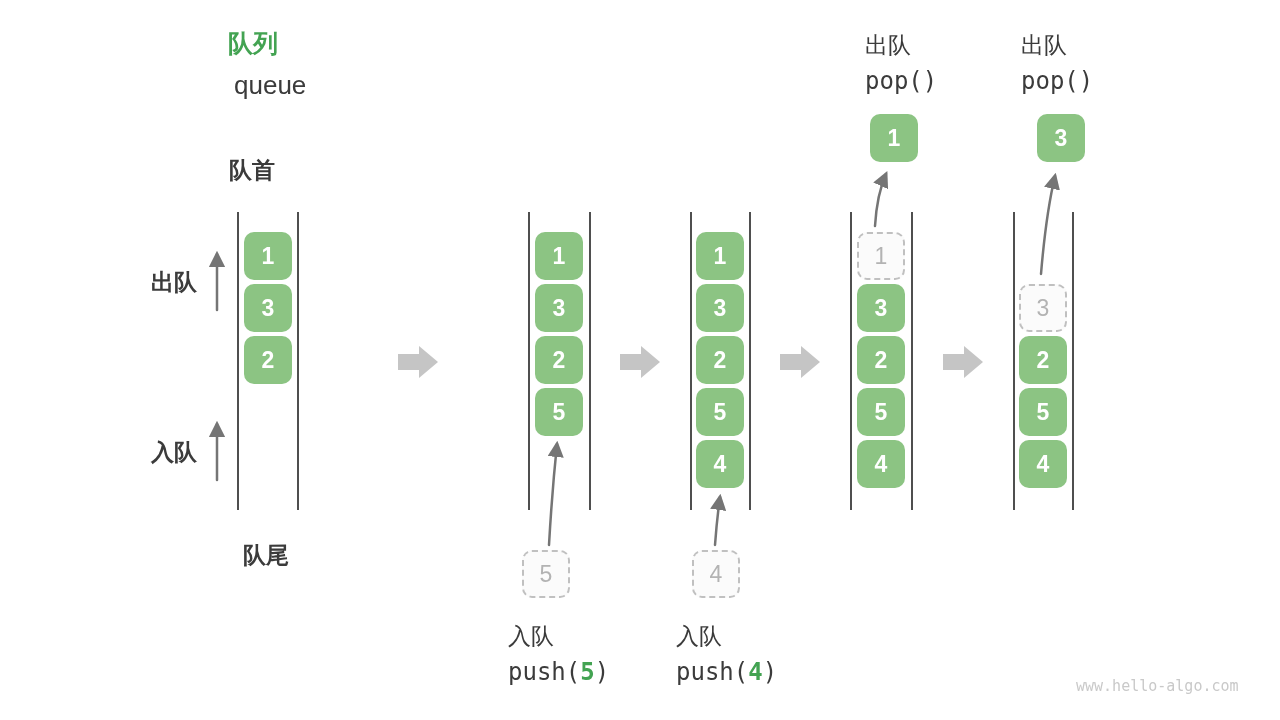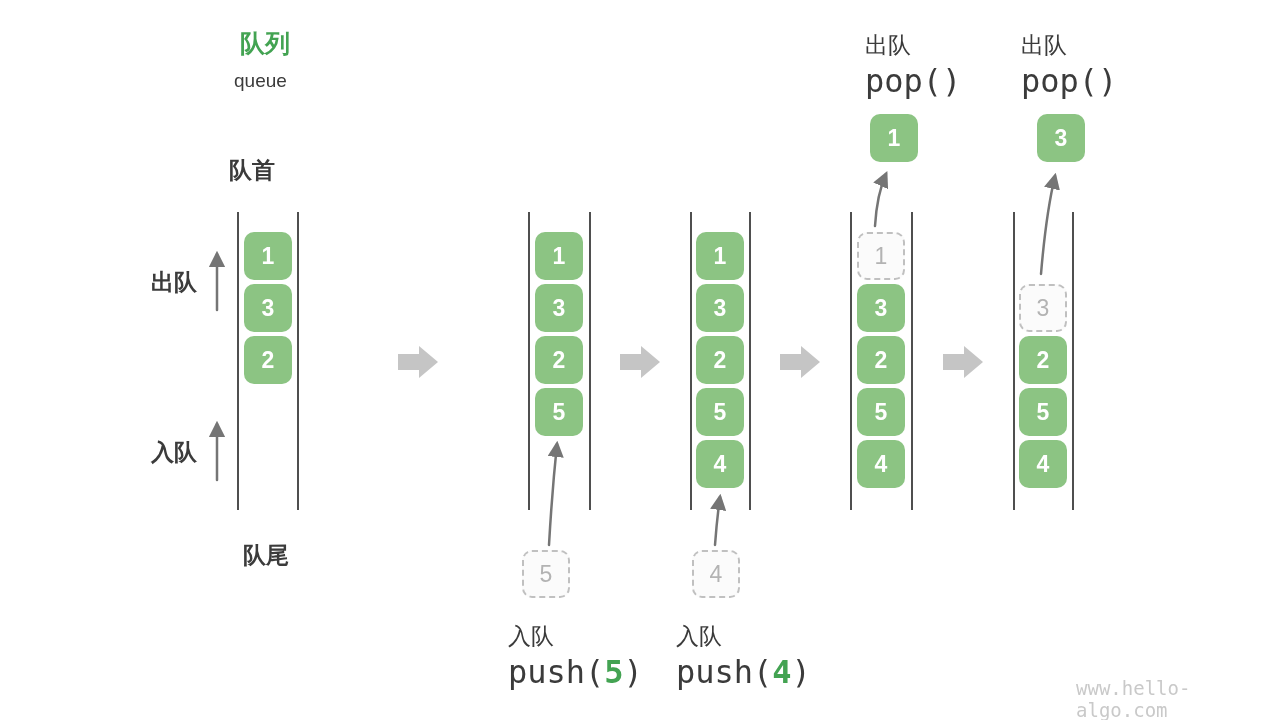--- a/index.html
+++ b/index.html
@@ -3,38 +3,38 @@
 <meta charset="utf-8">
 <style>
   html,body{margin:0;padding:0;background:#ffffff;}
   .canvas{
     position:relative;width:1280px;height:720px;background:#ffffff;overflow:hidden;
     font-family:"Liberation Sans","DejaVu Sans",sans-serif;color:#3b3b3b;
   }
   .t{position:absolute;white-space:nowrap;}
   .zh{font-size:23px;font-weight:700;color:#3b3b3b;}
   .title-zh{font-size:25px;font-weight:700;color:#43a352;}
-  .title-en{font-size:19px;font-weight:400;color:#3b3b3b;}
+  .title-en{font-size:26px;font-weight:400;color:#3b3b3b;}
   .vline{position:absolute;top:212px;width:2px;height:298px;background:#4f4f4f;}
   .box{
     position:absolute;width:48px;height:48px;border-radius:10px;background:#8cc483;
     color:#ffffff;font-size:23px;font-weight:700;display:flex;align-items:center;justify-content:center;
     box-sizing:border-box;
   }
   .ghost{
     background:#fbfbfb;border:2px dashed #c0c0c0;color:#b3b3b3;font-weight:400;
     box-shadow:none;
   }
   .op{position:absolute;line-height:36px;}
   .op .op-zh{font-size:23px;font-weight:400;color:#3b3b3b;}
-  .op .op-code{font-family:"DejaVu Sans Mono","Liberation Mono",monospace;font-size:32px;color:#3b3b3b;}
+  .op .op-code{font-family:"DejaVu Sans Mono","Liberation Mono",monospace;font-size:24px;color:#3b3b3b;}
   .op .arg{color:#43a352;font-weight:700;}
   .watermark{
     position:absolute;left:1076px;top:677px;font-family:"DejaVu Sans Mono","Liberation Mono",monospace;
-    font-size:19px;color:#c9c9c9;
+    font-size:15px;color:#c9c9c9;
   }
   .overlay{position:absolute;left:0;top:0;pointer-events:none;}
 </style>
 </head>
 <body>
 
 <div class="canvas">
 
   <svg class="overlay" width="1280" height="720" viewBox="0 0 1280 720">
     <defs>
@@ -54,21 +54,21 @@
     <path d="M217,310 L217,254" stroke="#757575" stroke-width="2.5" fill="none" stroke-linecap="round" marker-end="url(#ah)"></path>
     <path d="M217,480 L217,424" stroke="#757575" stroke-width="2.5" fill="none" stroke-linecap="round" marker-end="url(#ah)"></path>
 
     <path d="M549,545 Q552,492 557,444" stroke="#757575" stroke-width="2.5" fill="none" stroke-linecap="round" marker-end="url(#ah)"></path>
     <path d="M715,545 Q717,518 720,497" stroke="#757575" stroke-width="2.5" fill="none" stroke-linecap="round" marker-end="url(#ah)"></path>
 
     <path d="M875,226 Q877,194 886,174" stroke="#757575" stroke-width="2.5" fill="none" stroke-linecap="round" marker-end="url(#ah)"></path>
     <path d="M1041,274 Q1046,214 1055,176" stroke="#757575" stroke-width="2.5" fill="none" stroke-linecap="round" marker-end="url(#ah)"></path>
   </svg>
 
-  <div class="t title-zh" style="left:240px;top:27px">队列</div>
+  <div class="t title-zh" style="left:228px;top:27px">队列</div>
   <div class="t title-en" style="left:234px;top:70px">queue</div>
 
   <div class="t zh" style="left:229px;top:155px">队首</div>
   <div class="t zh" style="left:151px;top:267px">出队</div>
   <div class="t zh" style="left:151px;top:437px">入队</div>
   <div class="t zh" style="left:243px;top:540px">队尾</div>
 
   <div class="vline" style="left:237px"></div>
   <div class="vline" style="left:297px"></div>
   <div class="box" style="left:244px;top:232px">1</div>

